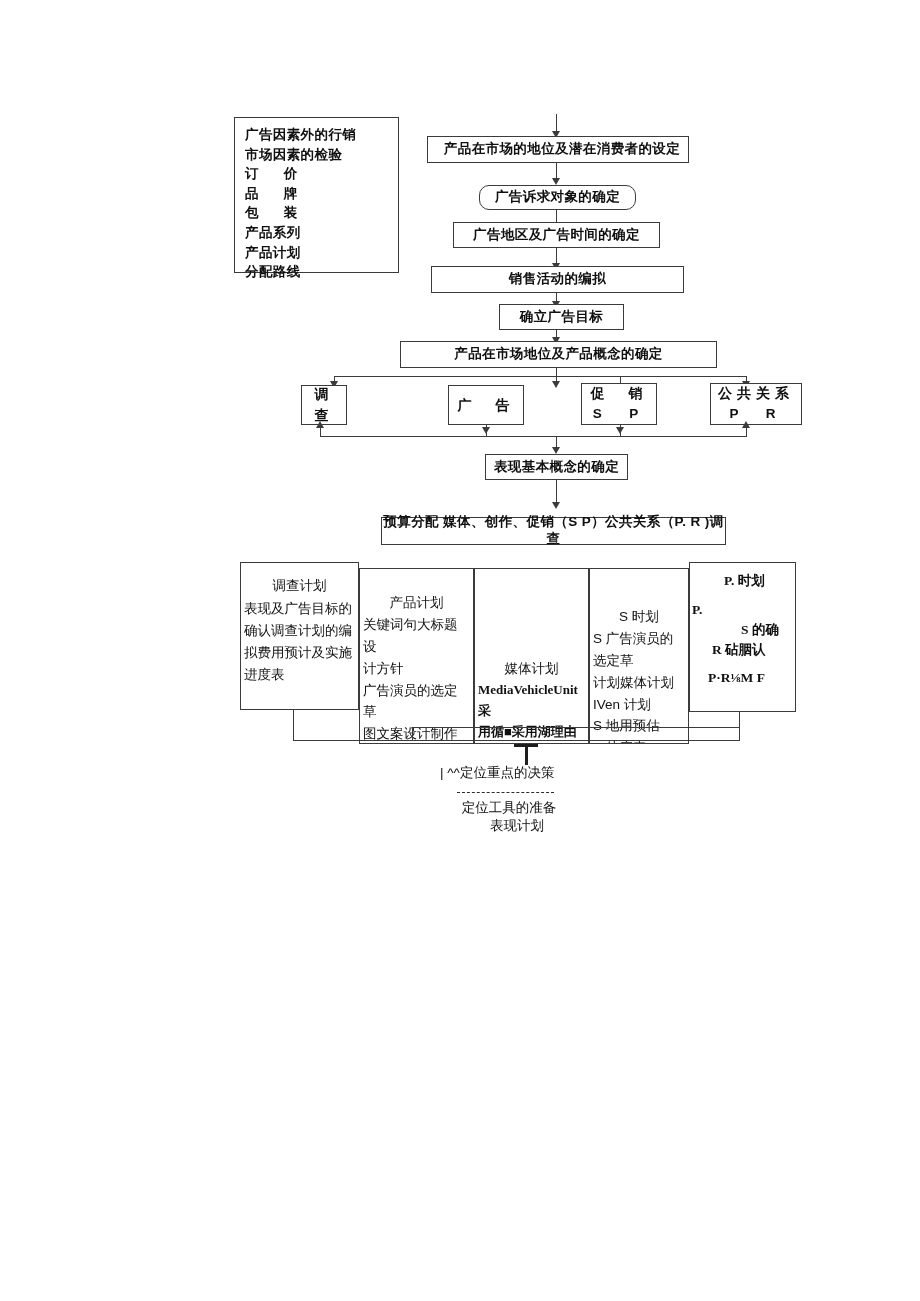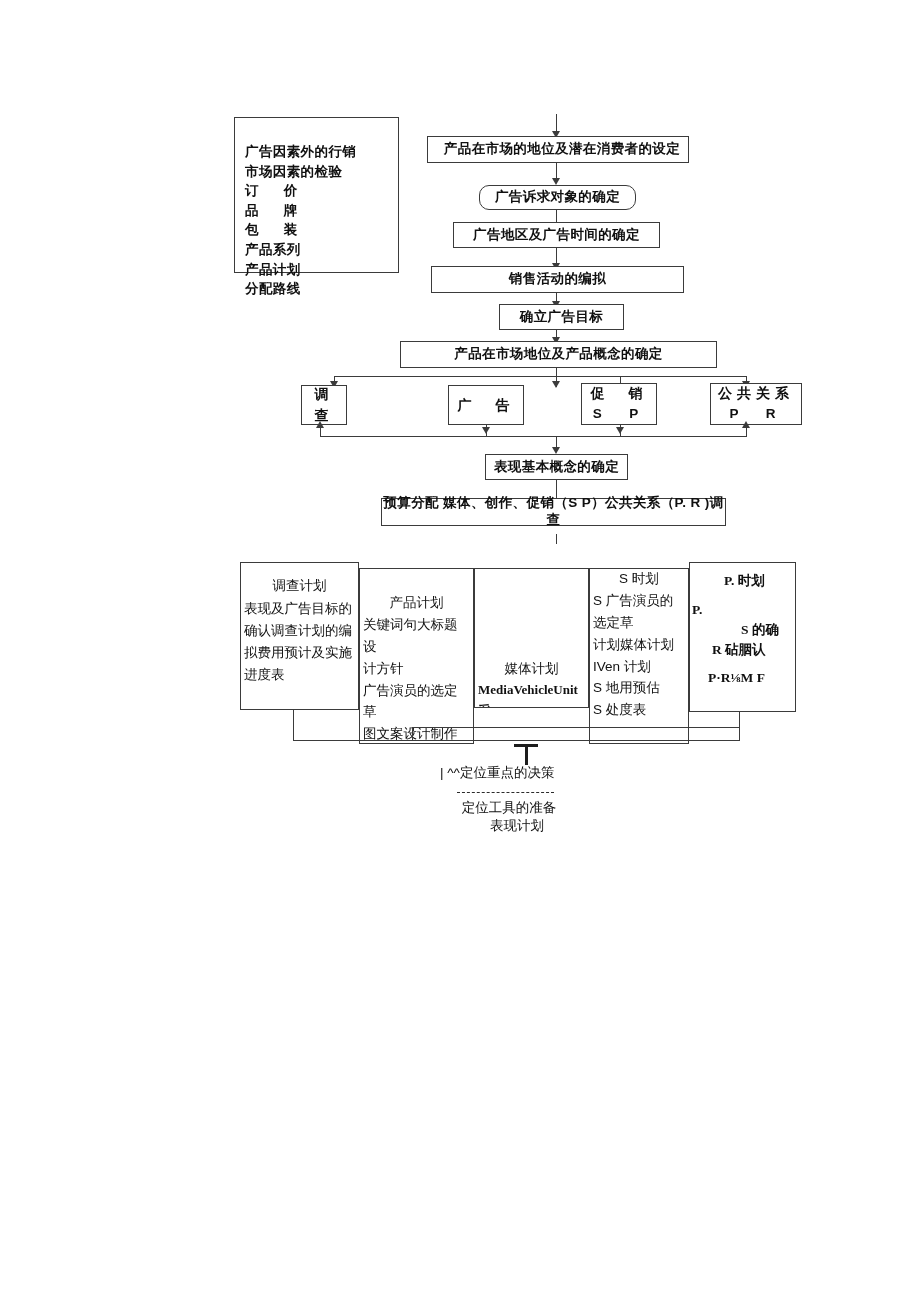--- a/index.html
+++ b/index.html
@@ -37,21 +37,21 @@
   }
   
   .flowbox {
     font-size: 13.5px;
     line-height: 1.25;
     font-weight: bold;
   }
   .sidelist {
     display: block;
     text-align: left;
-    padding: 24px 0 6px 10px;
+    padding: 7px 0 6px 10px;
     font-size: 13.5px;
     line-height: 19.6px;
     font-weight: bold;
   }
   .sidelist .row {
     white-space: pre;
   }
   .chanbox {
     flex-direction: column;
     justify-content: center;
@@ -230,21 +230,21 @@
   <div class="ln vln" style="left:556px; top:436px; height:14px;"></div>
   <div class="arrow down" style="left:552px; top:447px;"></div>
 
   <div class="box flowbox" style="left:485px; top:454px; width:143px; height:26px;">
     <span>表现基本概念的确定</span>
   </div>
 
   <div class="ln vln" style="left:556px; top:480px; height:26px;"></div>
   <div class="arrow down" style="left:552px; top:502px;"></div>
 
-  <div class="box flowbox" style="left:381px; top:498px; width:345px; height:28px;">
+  <div class="box flowbox" style="left:381px; top:517px; width:345px; height:28px;">
     <span>预算分配 媒体、创作、促销（S P）公共关系（P. R )调查</span>
   </div>
   <div class="ln vln" style="left:556px; top:534px; height:10px;"></div>
 
   <div class="panel" style="left:240px; top:562px; width:119px; height:148px;">
     <div class="panel-inner">
       <div class="ptitle" style="margin-top:14px;font-family:Liberation Mono, monospace;">调查计划</div>
       <div class="pbody">
         <div>表现及广告目标的</div>
         <div>确认调查计划的编</div>
@@ -260,35 +260,35 @@
       <div class="pbody">
         <div>关键词句大标题设</div>
         <div>计方针</div>
         <div>广告演员的选定草</div>
         <div>图文案设计制作进</div>
 
       </div>
     </div>
   </div>
 
-  <div class="panel" style="left:474px; top:568px; width:115px; height:140px;">
+  <div class="panel" style="left:474px; top:568px; width:115px; height:176px;">
     <div class="panel-inner">
       <div class="ptitle" style="margin-top:90px;">媒体计划</div>
       <div class="pbody serif">
         <div>MediaVehicleUnit 采</div>
         <div>用循■采用湖理由</div>
         <div>VehicRUnil 别预算</div>
 
       </div>
     </div>
   </div>
 
   <div class="panel" style="left:589px; top:568px; width:100px; height:176px;">
     <div class="panel-inner">
-      <div class="ptitle" style="">S 时划</div>
+      <div class="ptitle" style="margin-top:38px;">S 时划</div>
       <div class="pbody">
         <div>S 广告演员的选定草</div>
         <div>计划媒体计划</div>
         <div>IVen 计划</div>
         <div>S 地用预估</div>
         <div>S 处度表</div>
 
       </div>
     </div>
   </div>

